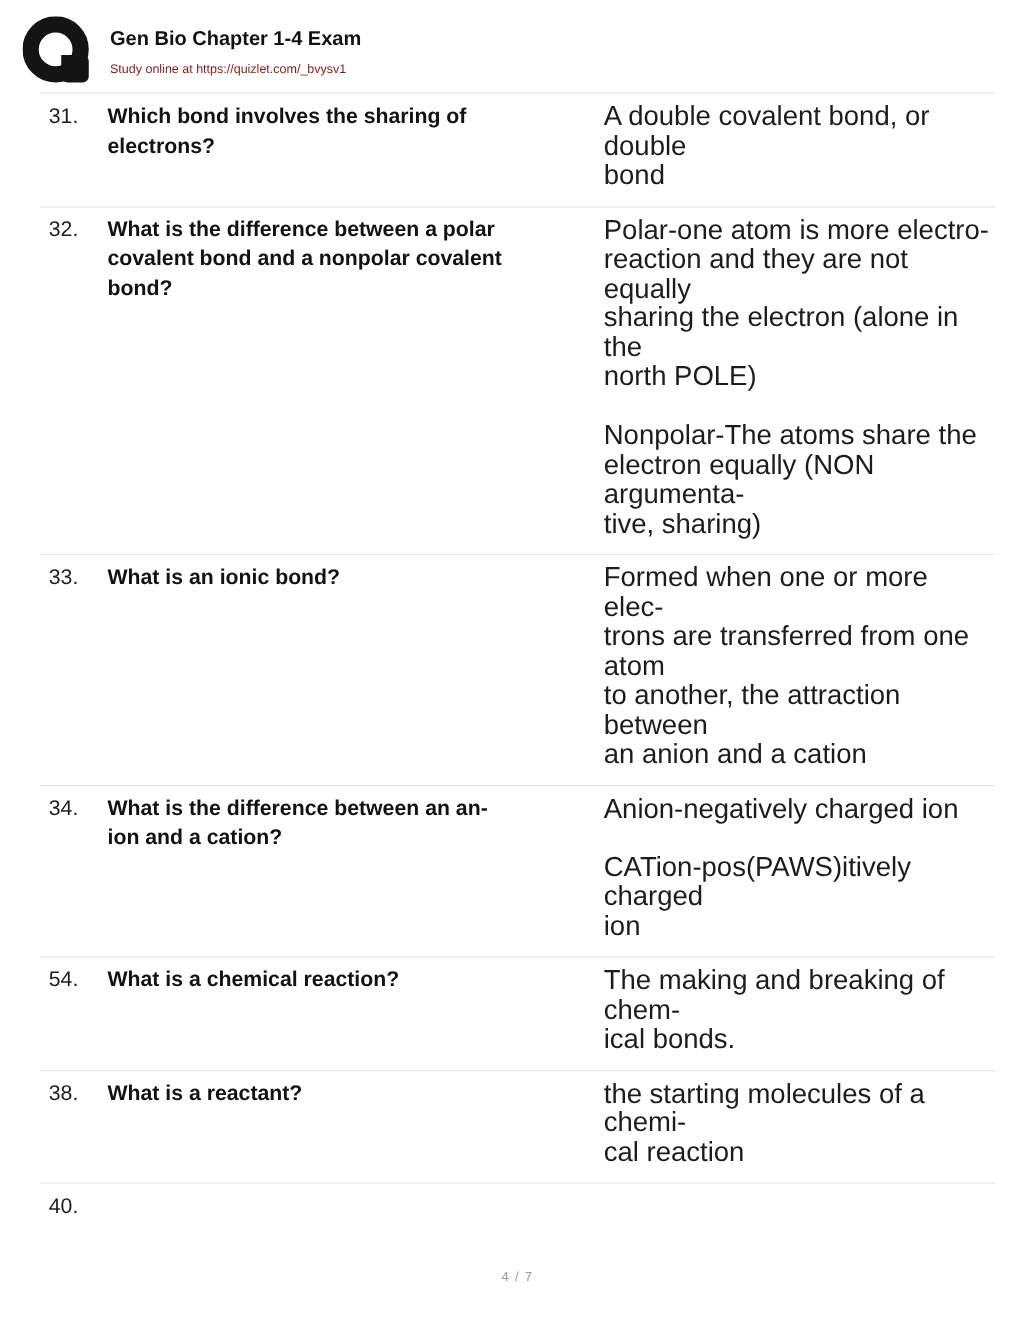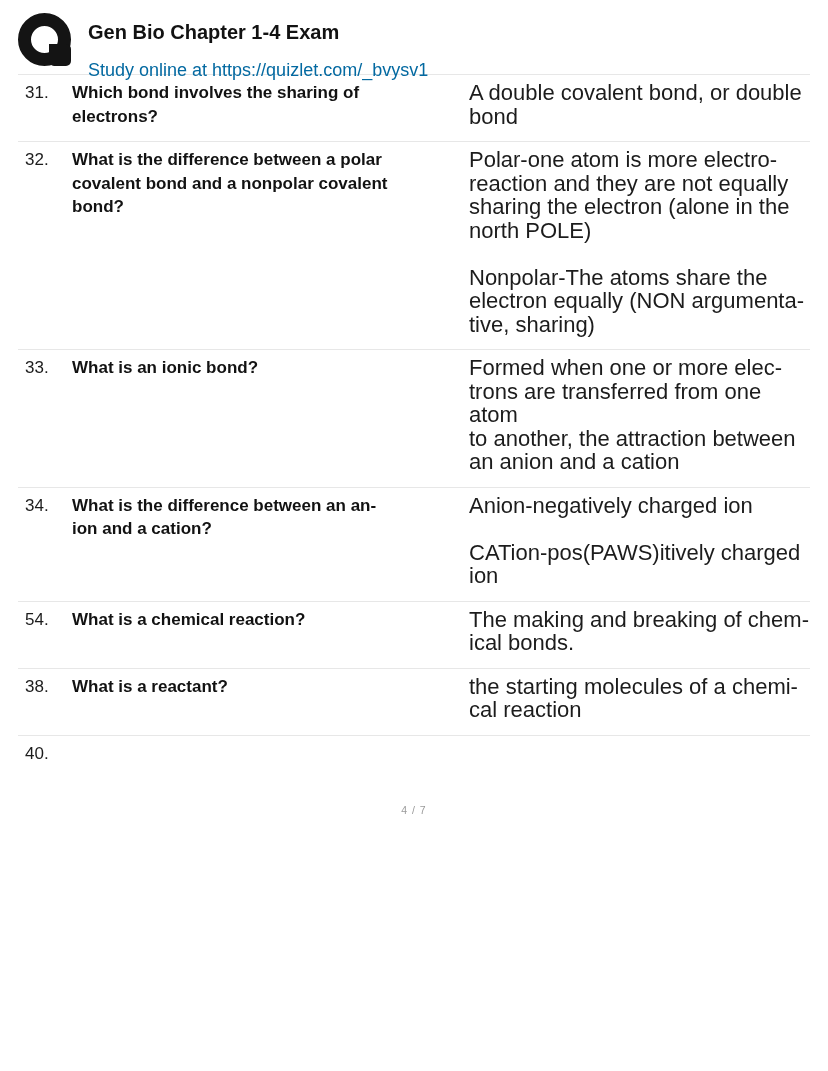--- a/index.html
+++ b/index.html
@@ -29,34 +29,34 @@
     padding: 13px 0 0 0;
     height: 61px;
   }
   .logo {
     width: 55px;
     height: 55px;
     flex: 0 0 auto;
   }
   .header-text { padding-top: 7px; }
   .title {
-    font-size: 20px;
+    font-size: 16px;
     line-height: 24px;
     font-weight: bold;
     color: #121212;
     margin: 0;
   }
   .subtitle {
-    font-size: 18px;
+    font-size: 10px;
     line-height: 19px;
-    color: #0369a1;
-    margin-top: 17px;
+    color: #7f1d1d;
+    margin-top: 2px;
   }
   
-  .rows { margin: 0 18px; }
+  .rows { margin: 0 32px; }
   .row {
     display: grid;
     grid-template-columns: 40px 390px 1fr;
     column-gap: 7px;
     padding: 6px 0 13px 7px;
     border-top: 1.5px solid #e7e7e7;
   }
   .num {
     font-size: 17px;
     line-height: 23.5px;

